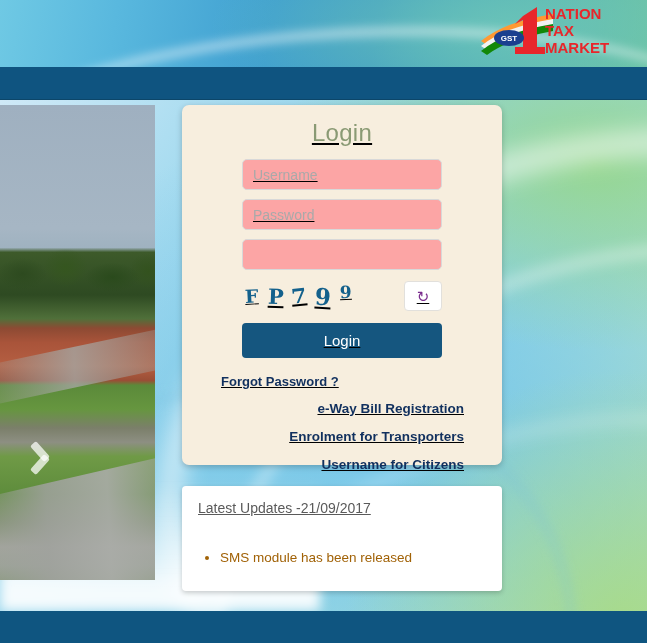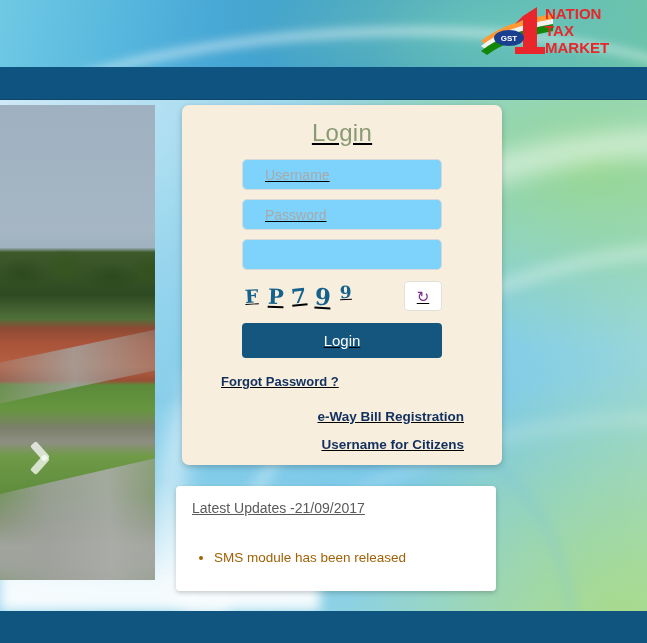--- a/index.html
+++ b/index.html
@@ -195,22 +195,22 @@
     font-weight: 400;
     color: #8a9a74;
     letter-spacing: 0.3px;
     margin-bottom: 12px;
   }
   .field {
     display: block;
     width: 200px;
     height: 31px;
     margin: 0 auto 9px auto;
-    padding: 0 22px;
-    background: #7dd3fc;
+    padding: 0 10px;
+    background: #fca5a5;
     border: 1px solid #d8d8d8;
     border-radius: 5px;
     font-size: 14px;
     color: #555;
     font-family: "Liberation Sans", sans-serif;
     outline: none;
   }
   .field::placeholder { color: #a9a9a9; }
   .field-captcha { margin-bottom: 11px; }
 
@@ -267,21 +267,21 @@
     border-radius: 4px;
     font-size: 15px;
     font-family: "Liberation Sans", sans-serif;
     cursor: pointer;
   }
 
   .forgot-row {
     display: flex;
     justify-content: space-between;
     width: 242px;
-    margin: 0 auto 20px auto;
+    margin: 0 auto 12px auto;
     text-align: right;
   }
   .panel-link {
     color: #11305e;
     font-weight: 700;
     font-size: 13px;
     text-decoration: none;
     cursor: pointer;
     white-space: nowrap;
   }
@@ -290,21 +290,21 @@
   }
   .stacked-links .panel-link {
     display: block;
     margin-bottom: 13px;
     font-size: 13.5px;
   }
 
   
   .updates-panel {
     position: absolute;
-    left: 176px; top: 486px;
+    left: 182px; top: 486px;
     width: 320px; height: 105px;
     background: #ffffff;
     border-radius: 4px;
     box-shadow: 0 2px 5px rgba(0,0,0,0.20);
     padding: 14px 16px 0 16px;
   }
   .updates-title {
     font-size: 14px;
     color: #5a5a5a;
     text-decoration: underline;
@@ -389,20 +389,21 @@
     </div>
 
     <button class="login-button">Login</button>
 
     <div class="forgot-row">
       <a class="panel-link">Forgot Password ?</a>
     </div>
 
     <div class="stacked-links">
       <a class="panel-link">e-Way Bill Registration</a>
+      <a class="panel-link">Enrolment for Transporters</a>
       <a class="panel-link">Username for Citizens</a>
     </div>
 
   </div>
 
   <div class="updates-panel">
     <div class="updates-title">Latest Updates -21/09/2017</div>
     <ul class="updates-list">
       <li>SMS module has been released</li>
     </ul>

